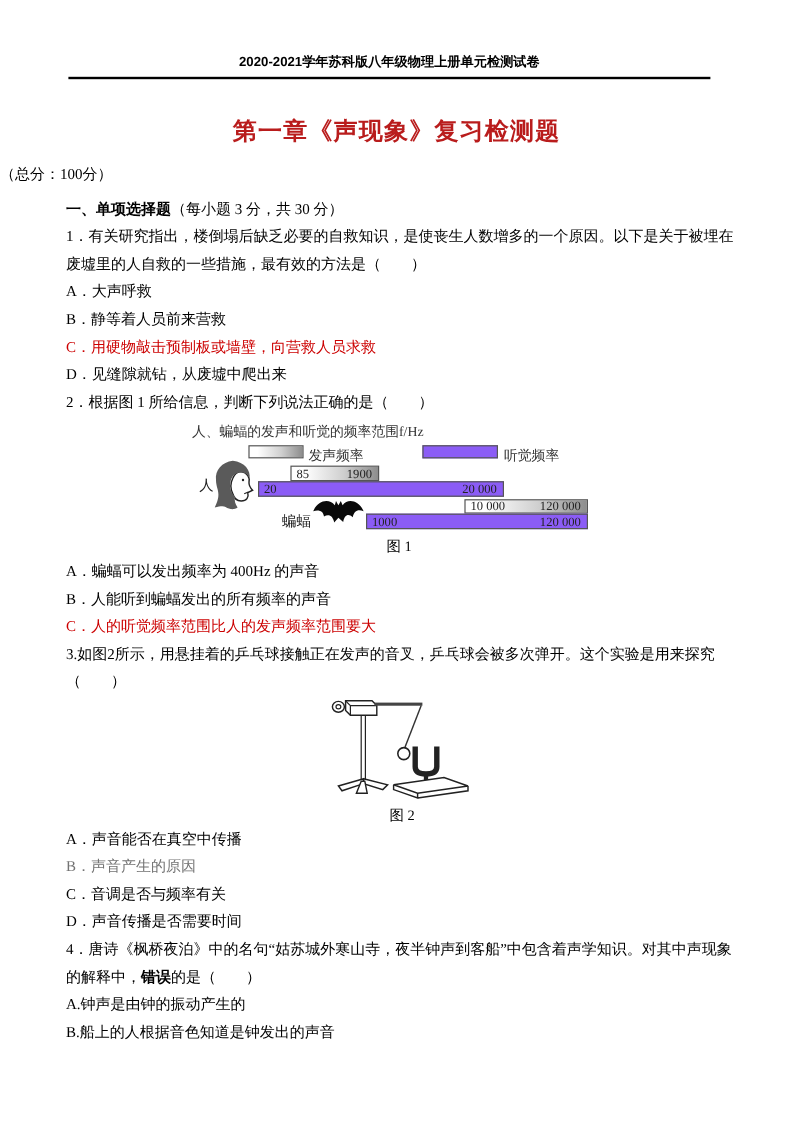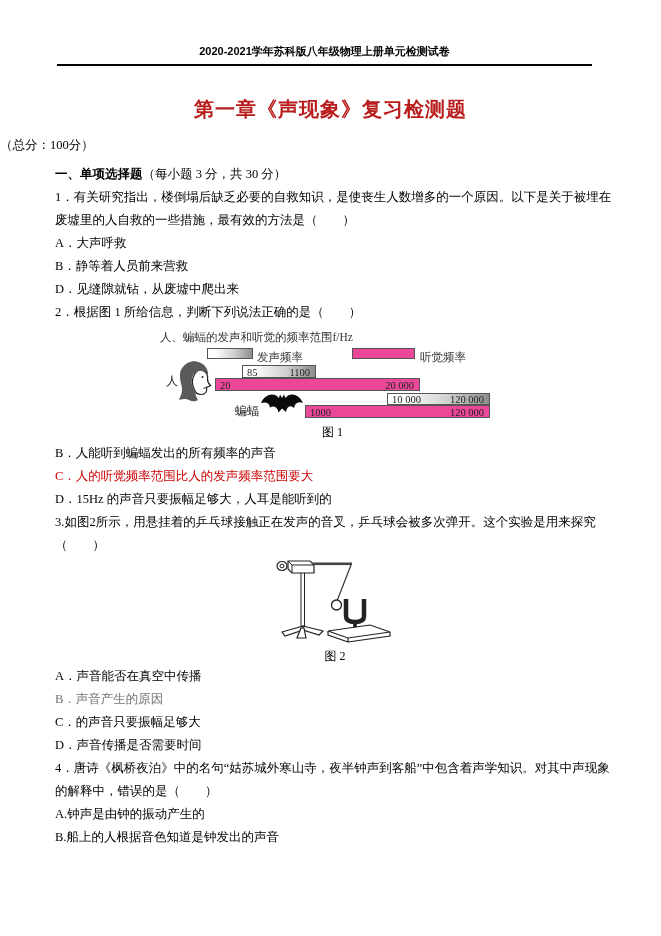--- a/index.html
+++ b/index.html
@@ -14,30 +14,30 @@
   }
   .doc-title{
     position:absolute;top:96px;left:0;width:100%;text-align:center;
     font-size:20px;font-weight:bold;letter-spacing:1px;
     font-family:"Liberation Sans","DejaVu Sans",sans-serif;
   }
   .subtitle{position:absolute;top:137px;left:0;width:100%;text-align:left;font-size:12.5px;}
   .content{position:absolute;top:163px;left:55px;width:558px;font-size:12.5px;line-height:23px;}
   .heading b{font-weight:bold;text-align:right;}
   .qtext,.opt{margin:0;}
-  .bold-inline{font-weight:normal;}
+  .bold-inline{font-weight:bold;}
   
   .fig1{position:relative;height:112px;margin:2px 0 4px 0;}
   .fig1-inner{position:absolute;left:105px;top:0;width:345px;height:112px;}
   .fig1 .ftitle{position:absolute;top:0;left:0;width:100%;text-align:left;font-size:11.5px;color:#333;}
   .bar{position:absolute;border:1px solid #555;box-sizing:border-box;font-size:10.5px;color:#222;}
   .bar .min{position:absolute;left:4px;top:0;line-height:11px;}
   .bar .max{position:absolute;right:5px;top:0;line-height:11px;}
   .grad{background:linear-gradient(to right,#ffffff 15%,#cfcfcf 60%,#8d8d8d 100%);text-align:center;}
-  .plain{background:#ec4899;}
+  .plain{background:#8b5cf6;}
   .fig-label{position:absolute;font-size:12px;color:#222;}
   .legend-label{position:absolute;font-size:11.5px;color:#333;}
   .fcaption{position:absolute;left:0;width:100%;text-align:center;font-size:12px;}
   
   .fig2{position:relative;height:104px;margin:2px 0 2px 0;}
   .fig2 svg{position:absolute;left:215px;top:0;}
   .fig2 .fcaption{left:215px;width:130px;top:86px;}
 </style>
 </head>
 <body>
@@ -50,20 +50,21 @@
 
   <div class="subtitle">（总分：100分）</div>
 
   <div class="content">
 
     <div class="heading"><b>一、单项选择题</b><span>（每小题 3 分，共 30 分）</span></div>
 
     <div class="qtext">1．有关研究指出，楼倒塌后缺乏必要的自救知识，是使丧生人数增多的一个原因。以下是关于被埋在废墟里的人自救的一些措施，最有效的方法是（　　）</div>
     <div class="opt">A．大声呼救</div>
     <div class="opt">B．静等着人员前来营救</div>
+    <div class="opt" style="color: rgb(204, 0, 0);">C．用硬物敲击预制板或墙壁，向营救人员求救</div>
     <div class="opt">D．见缝隙就钻，从废墟中爬出来</div>
 
     <div class="qtext">2．根据图 1 所给信息，判断下列说法正确的是（　　）</div>
 
     <div class="fig1">
       <div class="fig1-inner">
         <div class="ftitle">人、蝙蝠的发声和听觉的频率范围f/Hz</div>
 
         <div class="bar grad" style="left:47px;top:22px;width:46px;height:11px;"></div>
         <div class="legend-label" style="left:97px;top:20px;">发声频率</div>
@@ -74,21 +75,21 @@
         <span style="position:absolute;left:17px;top:34px;">
           <svg width="36" height="46" viewBox="0 0 36 46">
             <path d="M24,10 C29,11 31.5,15 30.5,19 C30.3,21.5 31.5,23.5 33.5,25.5 L29.5,27.5 C30.5,31.5 28.5,34.5 24,34.5 C20,34.5 17.8,31.5 17,28.5 C15,24.5 15,19.5 17,15.5 C18.5,12 21,10 24,10 Z" fill="#ffffff" stroke="#222" stroke-width="1.2"></path>
             <path d="M17,1 C8,2 2,9 3,17 C3,22 5,25 5,29 C5,34 3,37 2,40 C6,39 9,38.5 11,39.5 C14,41.5 18,42 21,40 C19,37 18,34 19,31 C16,28 14,24 15,19 C16,13 20,10 25,11 C28,11 30,13 31,16 C32,9 27,2 17,1 Z" fill="#5a5a5a"></path>
             <circle cx="25.5" cy="17" r="1" fill="#222"></circle>
             <path d="M30,27 L26.5,28.5" stroke="#222" stroke-width="1" fill="none"></path>
           </svg>
         </span>
         <div class="bar grad" style="left:82px;top:39px;width:74px;height:13px;">
           <span class="min" style="line-height:13px;">85</span>
-          <span class="max" style="line-height:13px;">1100</span>
+          <span class="max" style="line-height:13px;">1900</span>
         </div>
         <div class="bar plain" style="left:55px;top:52px;width:205px;height:13px;">
           <span class="min" style="line-height:13px;">20</span>
           <span class="max" style="line-height:13px;">20 000</span>
         </div>
 
         <div class="fig-label" style="left:75px;top:74px;">蝙蝠</div>
         <span style="position:absolute;left:100px;top:64px;">
           <svg width="44" height="26" viewBox="0 0 44 26">
             <path d="M1,13 C5,4 14,2 19,8 L20,4.5 L22,8 L24,4.5 L25.5,8 C30,2 39,4 43,13 C38,11 35,13 34,18 C30,14.5 27,16.5 26,22 L22,18.5 L18.5,22.5 C17.5,17 14,15 10,17.5 C9.5,13 6,11.5 1,13 Z" fill="#0a0a0a"></path>
@@ -100,23 +101,23 @@
         </div>
         <div class="bar plain" style="left:145px;top:79px;width:185px;height:13px;">
           <span class="min" style="line-height:13px;">1000</span>
           <span class="max" style="line-height:13px;">120 000</span>
         </div>
 
         <div class="fcaption" style="top:95px;">图 1</div>
       </div>
     </div>
 
+    <div class="opt">A．蝙蝠可以发出频率为 400Hz 的声音</div>
     <div class="opt">B．人能听到蝙蝠发出的所有频率的声音</div>
     <div class="opt" style="color: rgb(204, 0, 0);">C．人的听觉频率范围比人的发声频率范围要大</div>
-    <div class="opt">D．15Hz 的声音只要振幅足够大，人耳是能听到的</div>
 
     <div class="qtext">3.如图2所示，用悬挂着的乒乓球接触正在发声的音叉，乒乓球会被多次弹开。这个实验是用来探究（　　）</div>
 
     <div class="fig2">
       <span>
       <svg width="130" height="84" viewBox="0 0 130 84">
 
         <rect x="31" y="12" width="3.5" height="56" fill="#fff" stroke="#222" stroke-width="1"></rect>
 
         <path d="M33,67 L12,73 L15,77 L33,71 Z" fill="#fff" stroke="#222" stroke-width="1.2"></path>
@@ -141,21 +142,21 @@
 
         <path d="M58,72 L100,66 L120,73 L78,79 Z" fill="#fff" stroke="#222" stroke-width="1.2"></path>
         <path d="M58,72 L58,76 L78,83 L78,79 M120,73 L120,77 L78,83" fill="none" stroke="#222" stroke-width="1.2"></path>
       </svg>
       </span>
       <div class="fcaption">图 2</div>
     </div>
 
     <div class="opt">A．声音能否在真空中传播</div>
     <div class="opt" style="color: #737373;">B．声音产生的原因</div>
-    <div class="opt">C．的声音只要振幅足够大</div>
+    <div class="opt">C．音调是否与频率有关</div>
     <div class="opt">D．声音传播是否需要时间</div>
 
     <div class="qtext"><span>4．唐诗《枫桥夜泊》中的名句“姑苏城外寒山寺，夜半钟声到客船”中包含着声学知识。对其中声现象的解释中，</span><span class="bold-inline">错误</span><span>的是（　　）</span></div>
     <div class="opt">A.钟声是由钟的振动产生的</div>
     <div class="opt">B.船上的人根据音色知道是钟发出的声音</div>
 
   </div>
 </div>
 
 </body></html>

